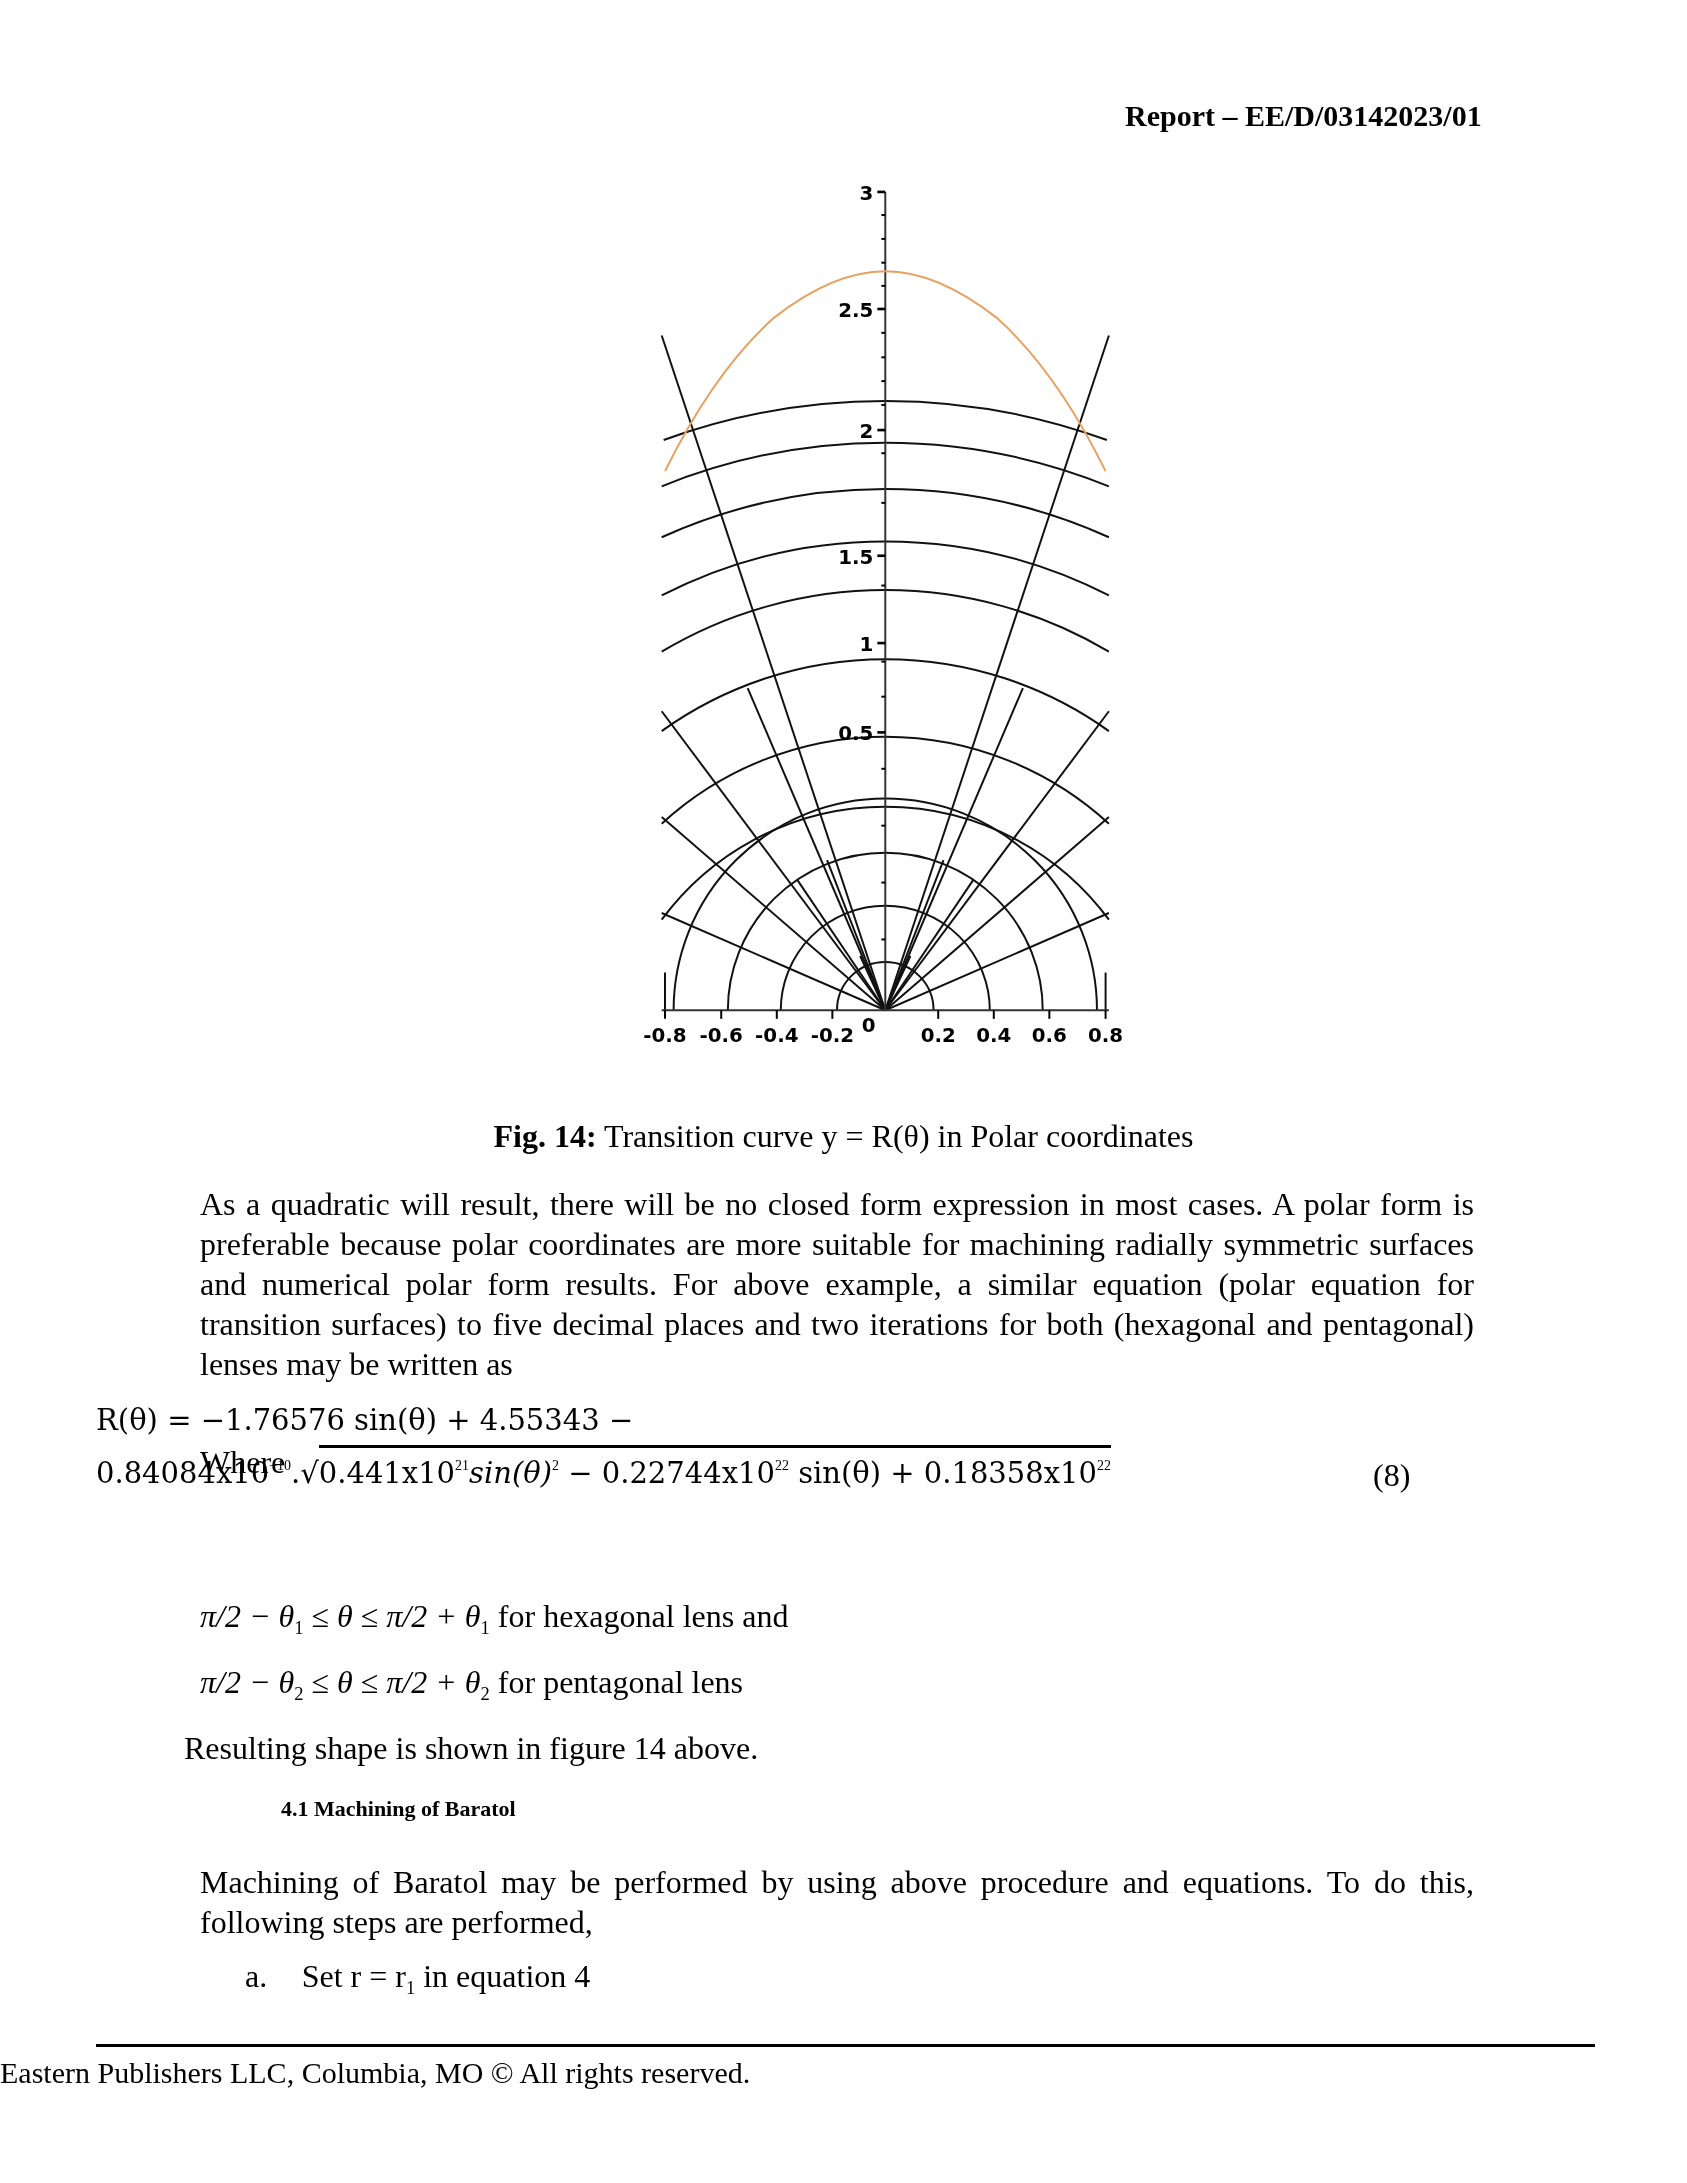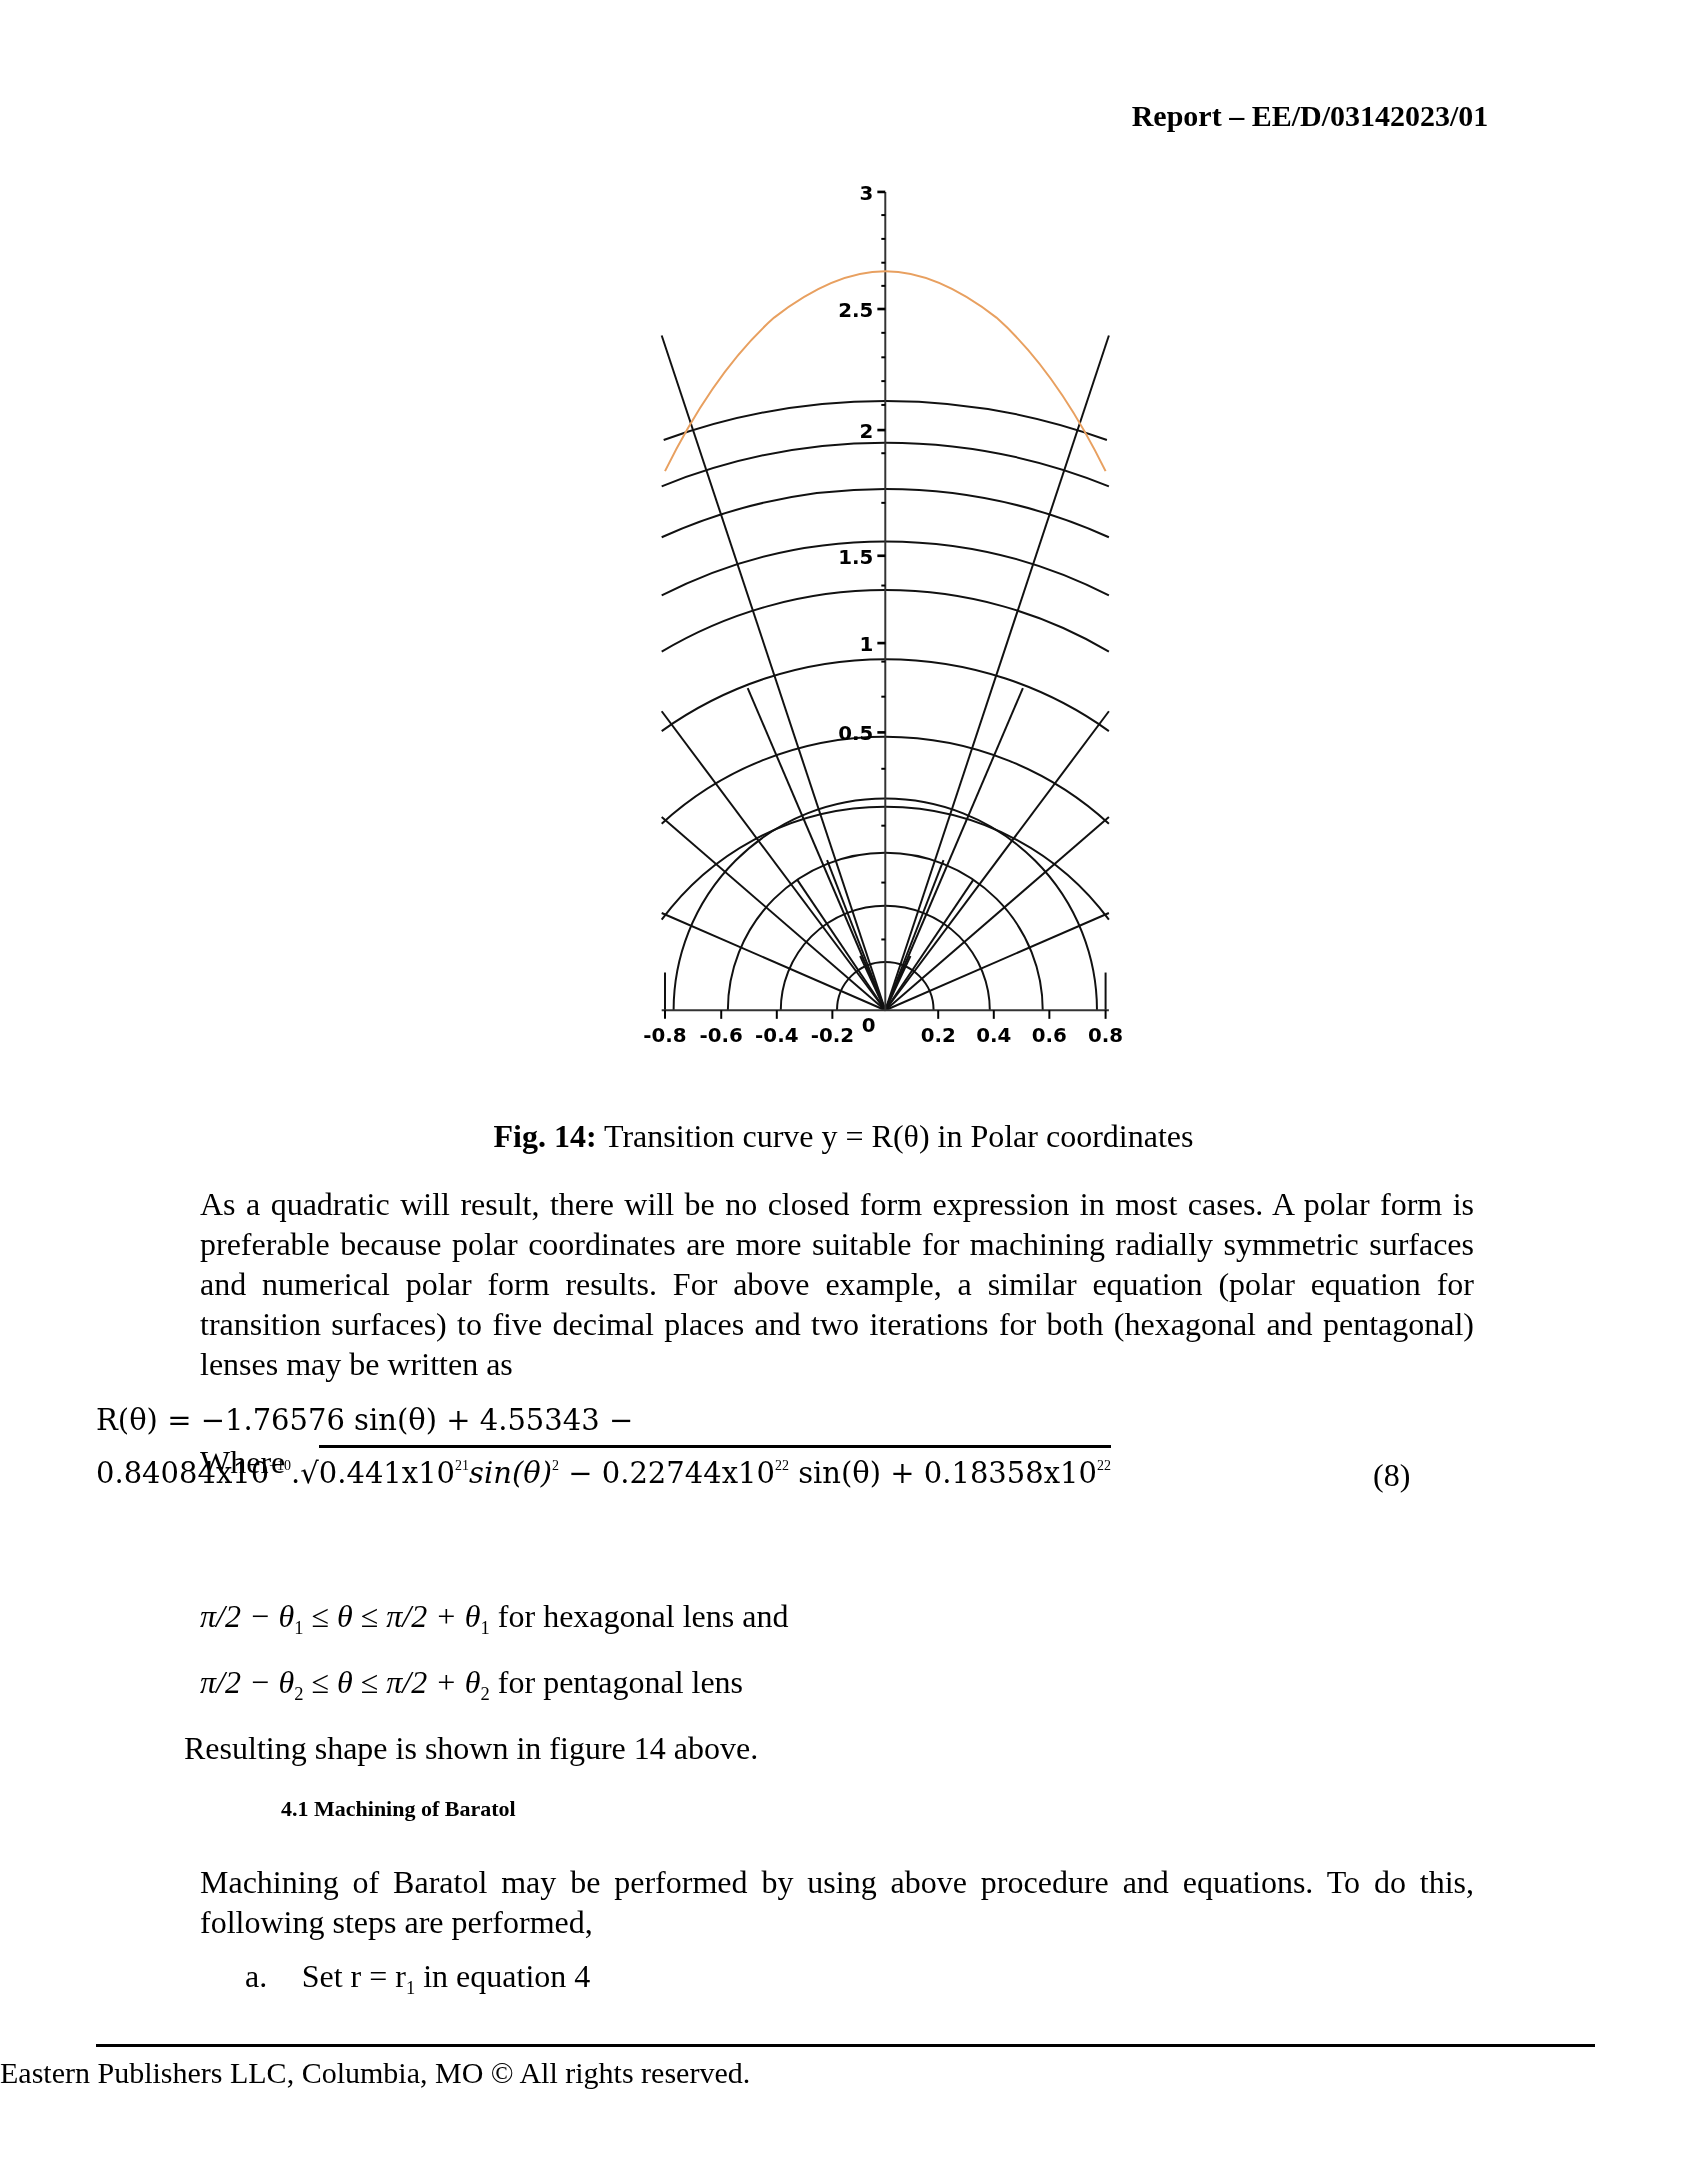--- a/index.html
+++ b/index.html
@@ -1,19 +1,19 @@
 <!DOCTYPE html>
 <html style="font-size:10.6px"><head>
 <meta charset="utf-8">
 <style>
   html, body { margin:0; padding:0; background:#ffffff; }
   body { width:1687px; height:2183px; position:relative; overflow:hidden;
          font-family:"Liberation Serif", "DejaVu Serif", serif; color:#000; }
   .abs { position:absolute; }
-  .header { top:99px; left:1125px; width:370px; text-align:center; font-weight:bold; font-size:30px; }
+  .header { top:99px; left:1125px; width:370px; text-align:left; font-weight:bold; font-size:30px; }
   #plot { position:absolute; left:622px; top:172px; width:516px; height:880px; }
   .caption { top:1118px; left:0; width:1687px; text-align:center; font-size:32px; }
   .caption b { font-weight:bold; }
   .para { left:200px; width:1274px; font-size:32px; line-height:40px; text-align:justify; }
   .eq { font-family:"DejaVu Serif", serif; font-size:29px; }
   .eq i { font-style:italic; }
   .sup { font-size:14px; vertical-align:13.2px;font-family:Liberation Serif, serif; }
   .sub { font-size:18.5px; vertical-align:-6.6px; }
   .sqrt-bar { border-top:3.3px solid #000; padding-top:8px; }
   .heading { font-weight:bold; font-size:22px; }

